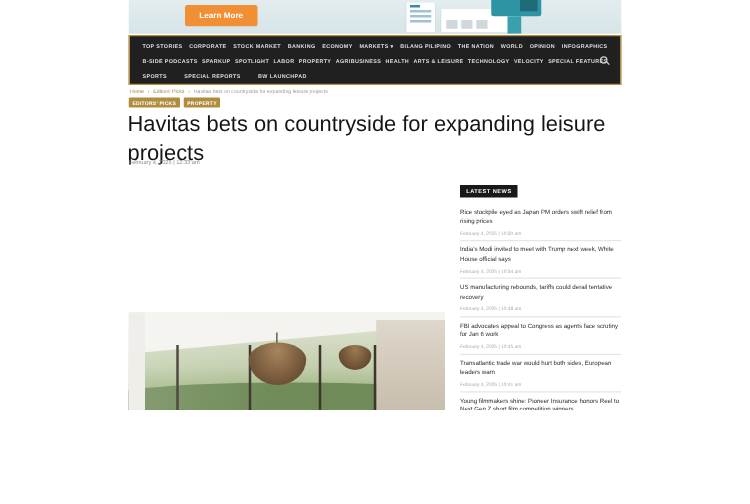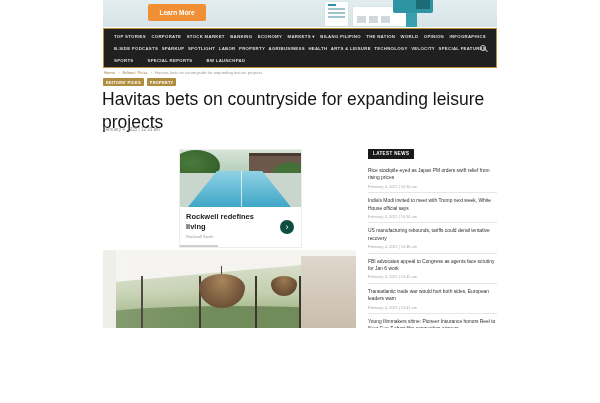--- a/index.html
+++ b/index.html
@@ -183,36 +183,20 @@
 
   <div class="tags">
 
   <span class="tag">EDITORS' PICKS</span>
       <span class="tag">PROPERTY</span>
     </div>
 
   <h1 class="title">Havitas bets on countryside for expanding leisure projects</h1>
   <div class="date">February 4, 2025 | 12:33 am</div>
 
-  <div class="adcard">
-    <div class="pool">
-      <div class="pl-building"></div>
-      <div class="pl-palm-l"></div>
-      <div class="pl-palm-r"></div>
-      <div class="pl-deck"></div>
-      <div class="pl-pool"></div>
-      <div class="pl-lane"></div>
-    </div>
-    <div class="adtext">
-      <div class="ad-headline">Rockwell redefines living</div>
-      <div class="ad-advertiser">Rockwell South</div>
-    </div>
-    <button class="adbtn"><span>›</span></button>
-    <div class="adbar"></div>
-  </div>
 
   <div class="photo">
     <div class="ph-hills"></div>
     <div class="ph-floor"></div>
     <div class="ph-ceiling"></div>
     <div class="ph-leftwall"></div>
     <div class="ph-rightroom"></div>
     <div class="ph-post p1"></div>
       <div class="ph-post p2"></div>
       <div class="ph-post p3"></div>

